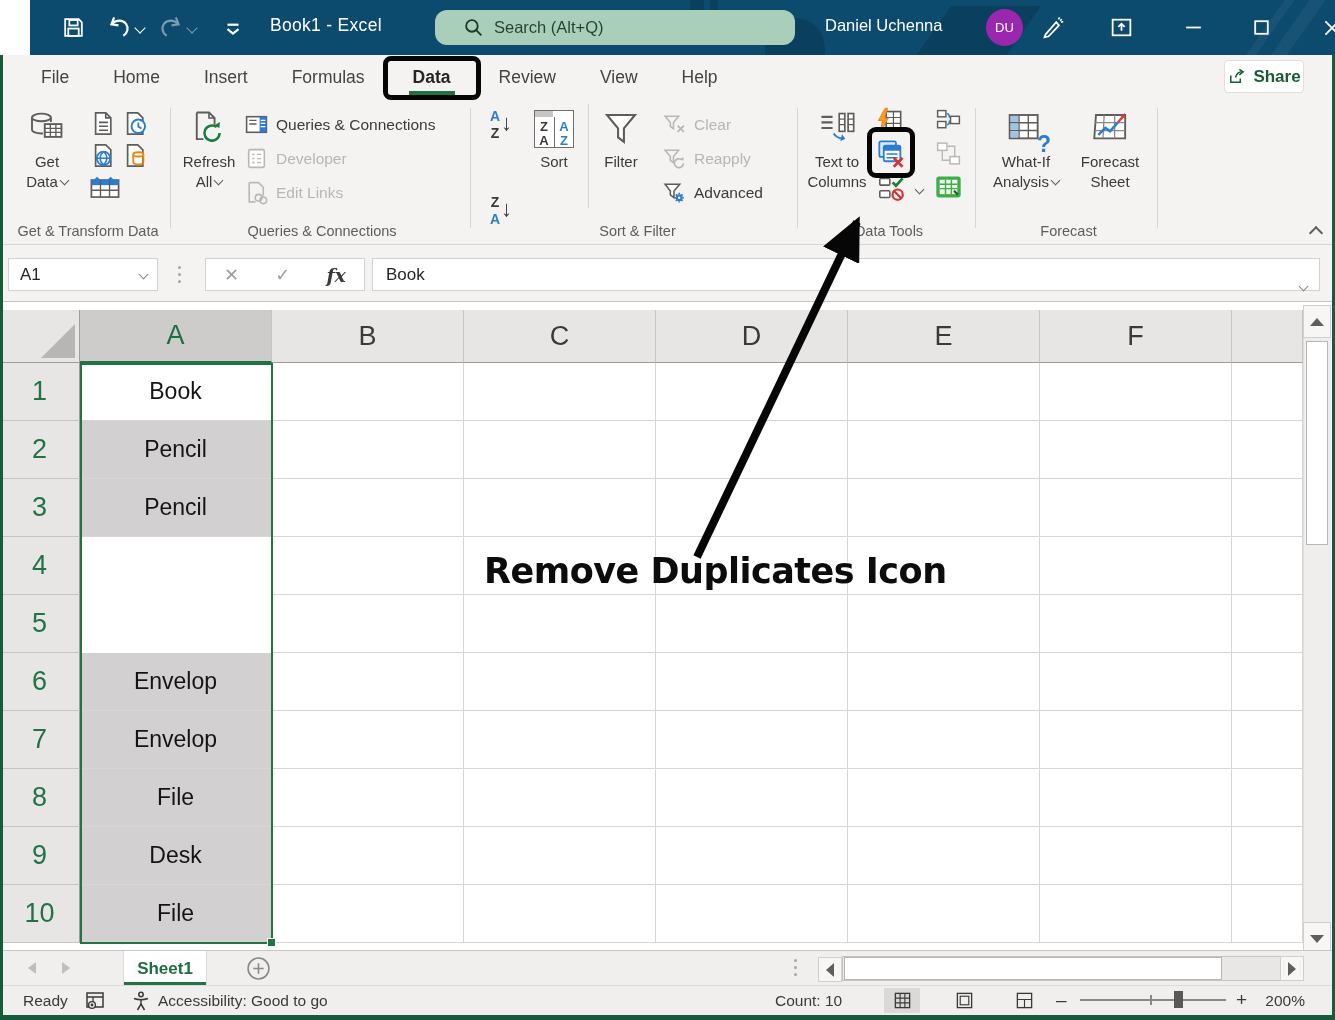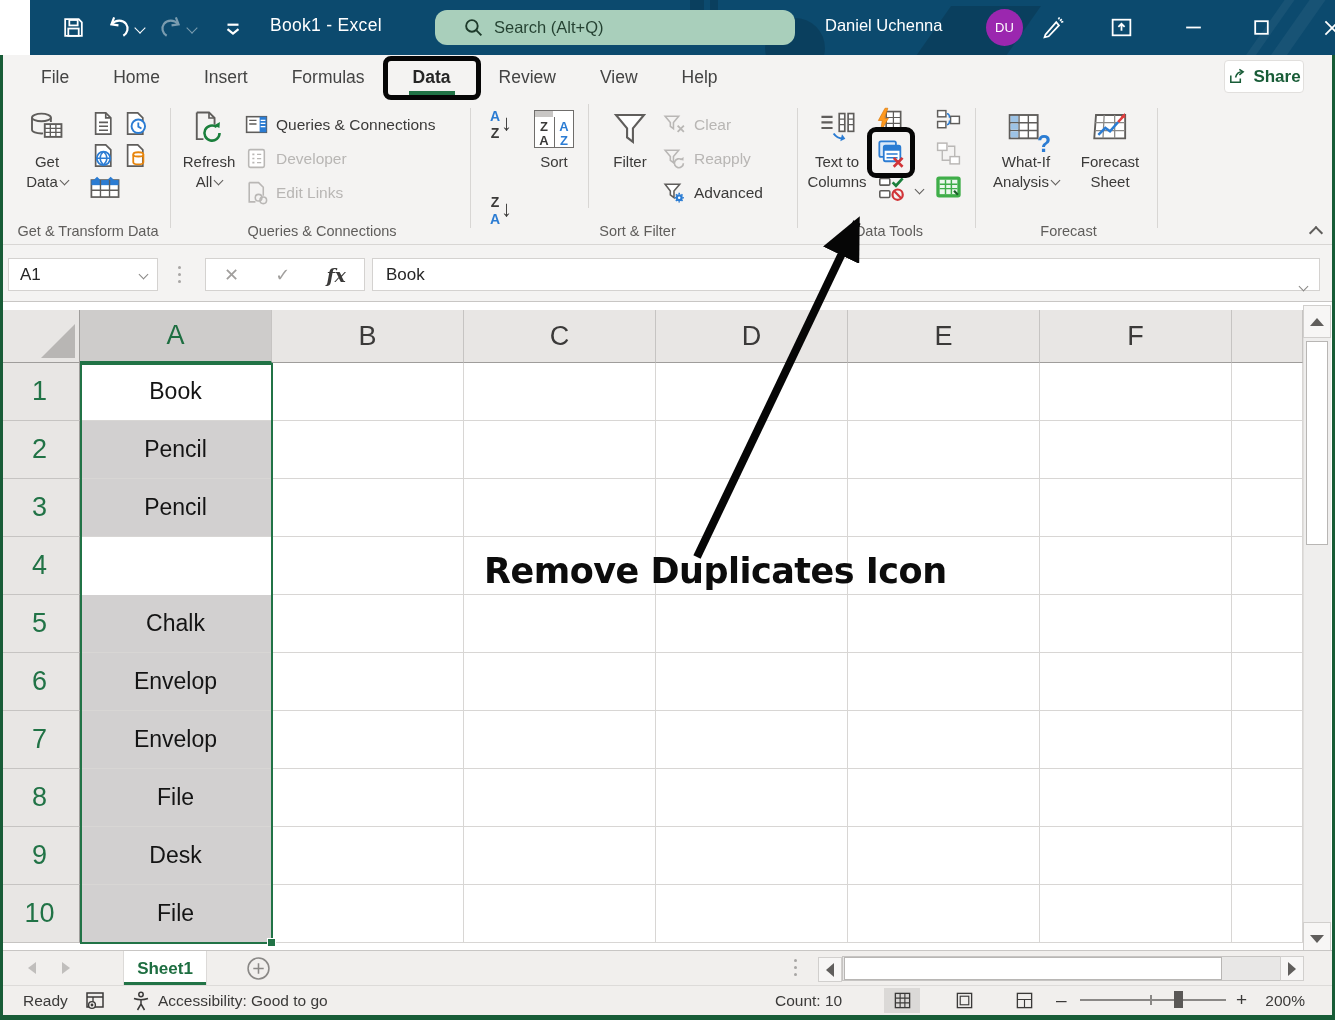--- a/index.html
+++ b/index.html
@@ -332,21 +332,21 @@
             <span class="vd"></span>
           <span class="dk" style="left:0;top:6px">Z</span>
             <span class="dk" style="left:0;top:20px">A</span>
           <span class="blue" style="left:20px;top:6px">A</span>
             <span class="blue" style="left:20px;top:20px">Z</span>
         </span>
       </span>
       <span>Sort</span>
     </div>
     <div class="rdiv" style="left:110px;top:4px;height:104px"></div>
-    <div class="bigbtn" style="left:124px;width:56px">
+    <div class="bigbtn" style="left:115px;width:56px">
       <span class="ic">
         <svg viewBox="0 0 36 36" width="42" height="42">
             <path d="M6 6h24l-9.5 11.5V29l-5-3.8v-7.7z" fill="#fdfdfd" stroke="#5f5d5b" stroke-width="1.8"></path>
           </svg>
       </span>
       <span>Filter</span>
     </div>
     <div class="smbtn dis" style="left:184px;top:12px">
       <span style="display:flex">
         <svg viewBox="0 0 24 24" width="25" height="25">
@@ -540,21 +540,20 @@
     <div class="gcell" style="left: 1040px; top: 479px; width: 192px; height: 58px;"></div>
     <div class="gcell" style="left: 1232px; top: 479px; width: 71px; height: 58px;"></div>
     <div class="rowhdr" style="top: 537px; height: 58px;">4</div>
     <div class="gcell" style="left: 272px; top: 537px; width: 192px; height: 58px;"></div>
     <div class="gcell" style="left: 464px; top: 537px; width: 192px; height: 58px;"></div>
     <div class="gcell" style="left: 656px; top: 537px; width: 192px; height: 58px;"></div>
     <div class="gcell" style="left: 848px; top: 537px; width: 192px; height: 58px;"></div>
     <div class="gcell" style="left: 1040px; top: 537px; width: 192px; height: 58px;"></div>
     <div class="gcell" style="left: 1232px; top: 537px; width: 71px; height: 58px;"></div>
     <div class="rowhdr" style="top: 595px; height: 58px;">5</div>
-    <div class="gcell selfill" style="left: 80px; top: 595px; width: 192px; height: 58px;">Chalk</div>
     <div class="gcell" style="left: 272px; top: 595px; width: 192px; height: 58px;"></div>
     <div class="gcell" style="left: 464px; top: 595px; width: 192px; height: 58px;"></div>
     <div class="gcell" style="left: 656px; top: 595px; width: 192px; height: 58px;"></div>
     <div class="gcell" style="left: 848px; top: 595px; width: 192px; height: 58px;"></div>
     <div class="gcell" style="left: 1040px; top: 595px; width: 192px; height: 58px;"></div>
     <div class="gcell" style="left: 1232px; top: 595px; width: 71px; height: 58px;"></div>
     <div class="rowhdr" style="top: 653px; height: 58px;">6</div>
     <div class="gcell selfill" style="left: 80px; top: 653px; width: 192px; height: 58px;">Envelop</div>
     <div class="gcell" style="left: 272px; top: 653px; width: 192px; height: 58px;"></div>
     <div class="gcell" style="left: 464px; top: 653px; width: 192px; height: 58px;"></div>

